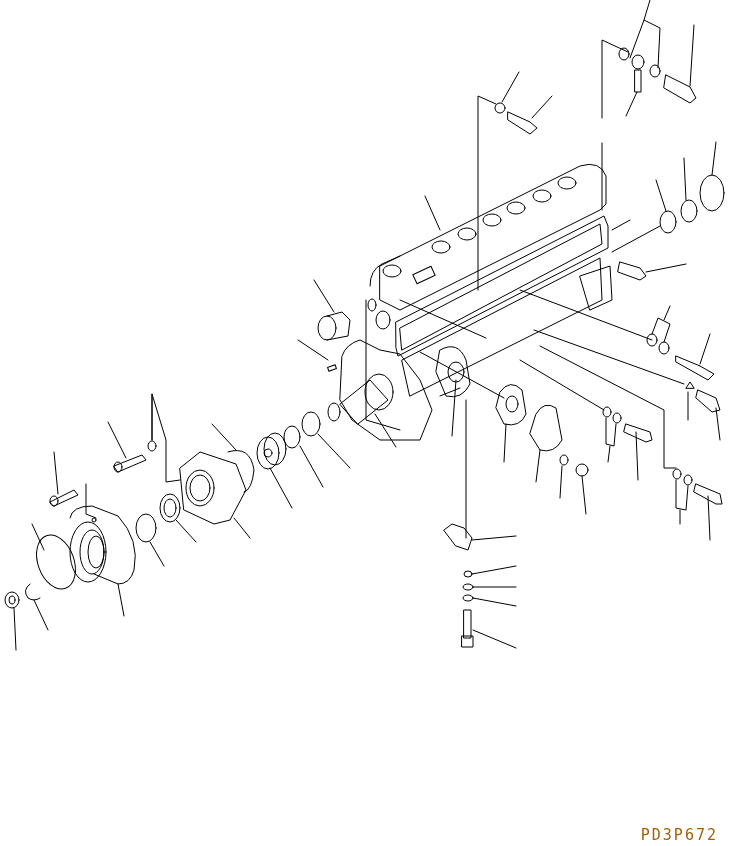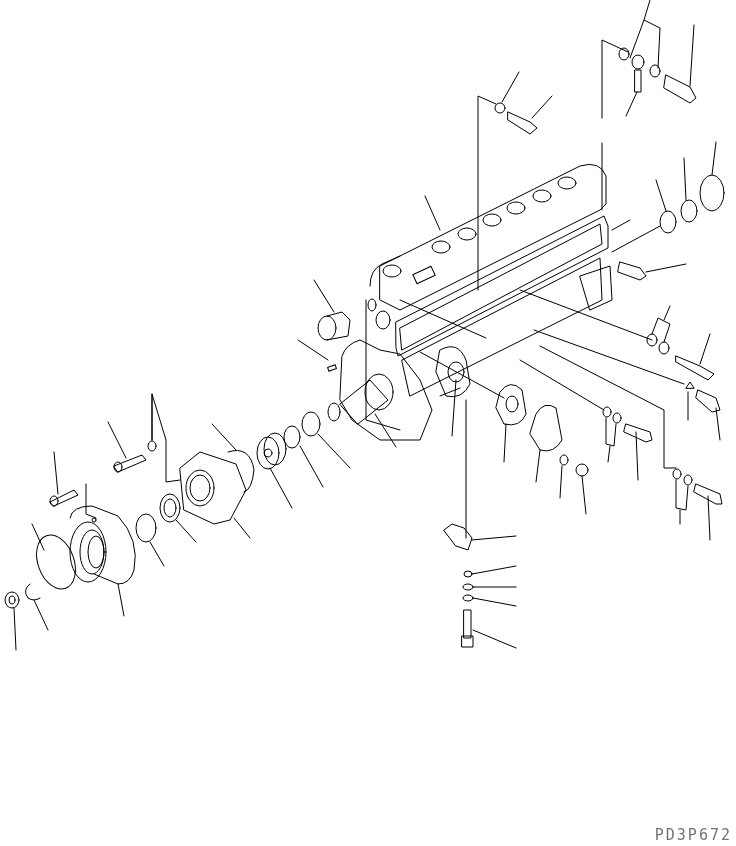--- a/index.html
+++ b/index.html
@@ -1,23 +1,23 @@
 <!DOCTYPE html>
 <html><head>
   <meta charset="utf-8">
   <style>
     html, body { margin: 0; padding: 0; background: #ffffff; }
     body { width: 736px; height: 846px; position: relative; overflow: hidden; }
     .canvas { position: absolute; left: 0; top: 0; width: 736px; height: 846px; }
     .canvas svg { display: block; }
     .ln { fill: none; stroke: #000; stroke-width: 1; stroke-linejoin: round; stroke-linecap: round; }
     .code {
-      position: absolute; right: 4px; bottom: 2px;
+      position: absolute; right: 18px; bottom: 2px;
       font-family: "DejaVu Sans Mono", monospace; font-size: 15px;
-      letter-spacing: 2px; color: #737373;
+      letter-spacing: 2px; color: #a16207;
     }
   </style>
 </head>
 <body>
 
 <div class="canvas">
   <svg width="736" height="846" viewBox="0 0 736 846" xmlns="http://www.w3.org/2000/svg">
 
     <g>
       <polyline class="ln" points="602,118 602,40 628,52"></polyline>

